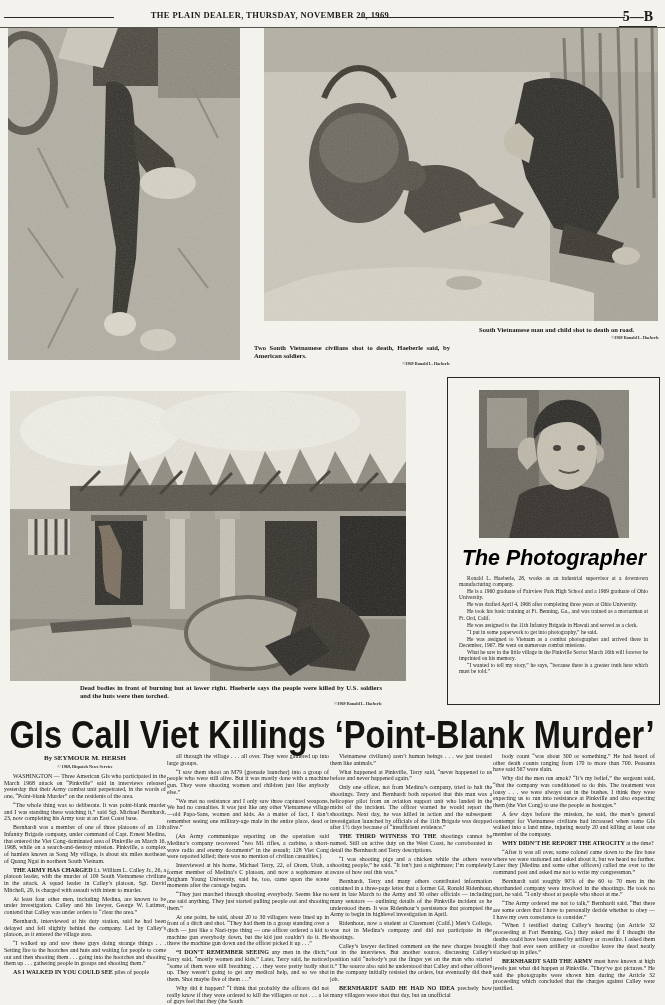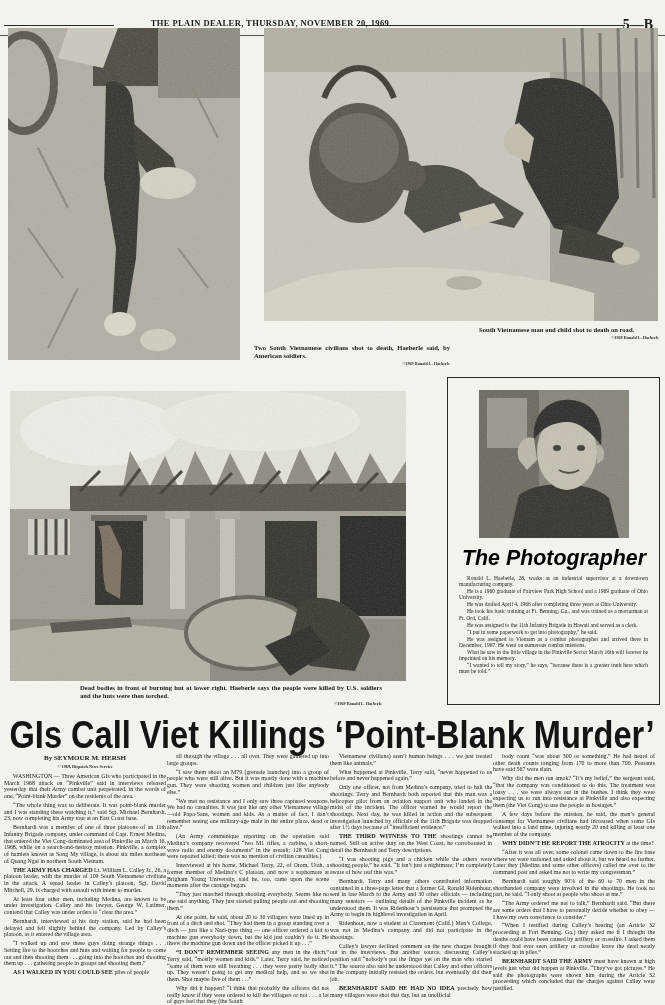--- a/index.html
+++ b/index.html
@@ -3,21 +3,21 @@
 <meta charset="utf-8">
 <style>
   html,body{margin:0;padding:0;}
   body{background:#888;}
   .page{
     position:relative;width:665px;height:1005px;margin:0 auto;
     background:#f4f2ec;overflow:hidden;
     font-family:"Liberation Serif",serif;color:#1b1a18;
   }
   
-  .folio{position:absolute;left:0;top:12px;width:665px;height:26px;}
+  .folio{position:absolute;left:0;top:4px;width:665px;height:26px;}
   .masthead{
     position:absolute;left:120px;top:6px;width:300px;text-align:center;
     font-size:8.5px;font-weight:bold;letter-spacing:.4px;white-space:nowrap;
   }
   .folio-line-l{position:absolute;left:4px;top:13px;width:110px;border-top:1.4px solid #2a2926;}
   .folio-line-r{position:absolute;left:360px;top:13px;width:265px;border-top:1.4px solid #2a2926;}
   .page-num{
     position:absolute;right:8px;top:5px;font-size:14px;font-weight:bold;
     border-bottom:2px solid #2a2926;padding:0 4px 1px 4px;
   }

